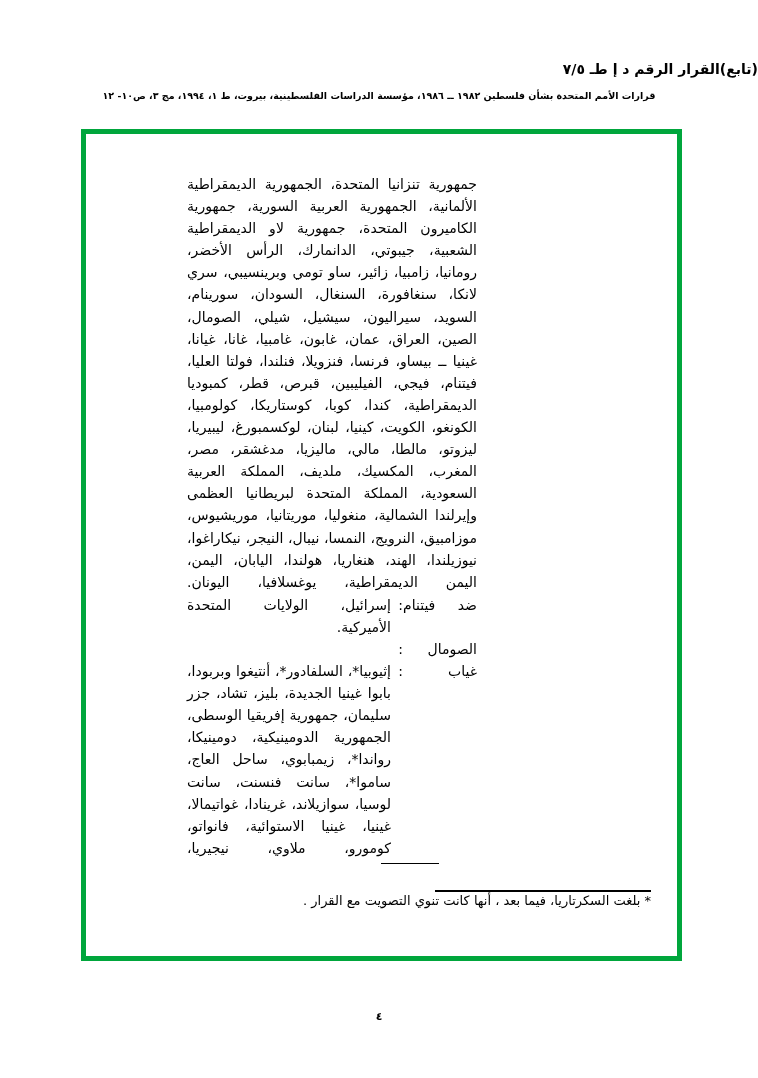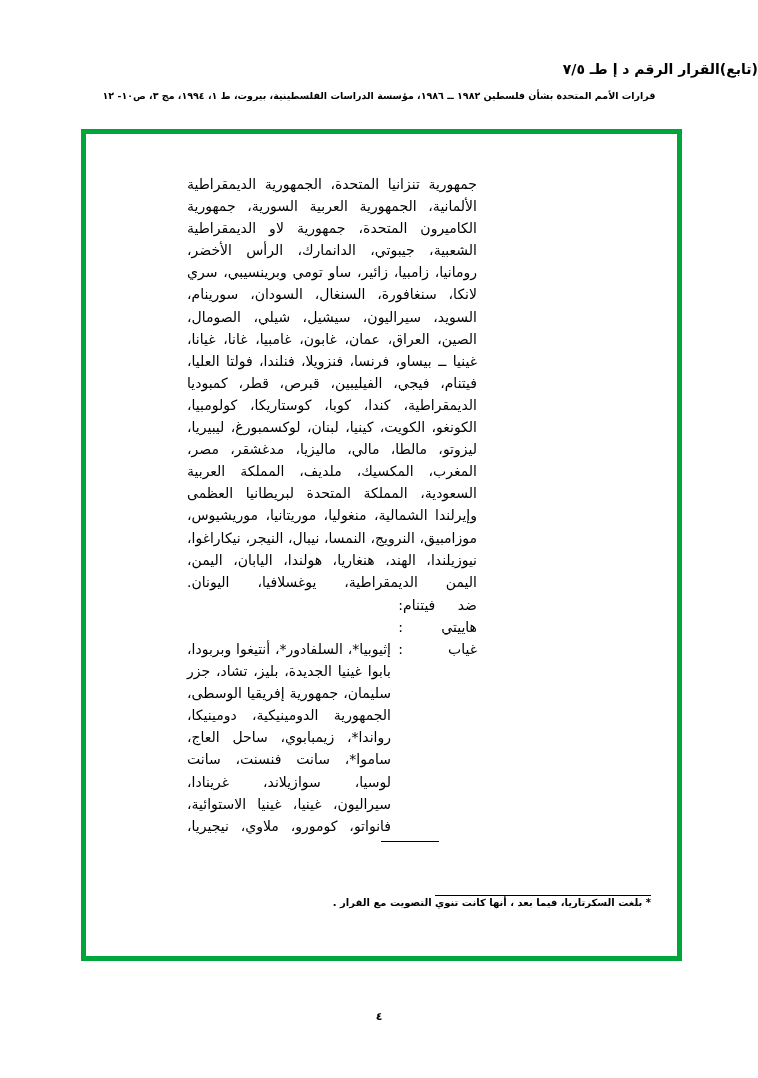--- a/index.html
+++ b/index.html
@@ -131,22 +131,22 @@
   }
   .footnote-rule {
     width: 216px;
     height: 1.4px;
     background: #000;
     margin-right: 0;
     margin-left: auto;
   }
   .footnote-text {
     margin-top: 0;
-    font-size: 10px;
-    font-weight: bold;
+    font-size: 13px;
+    font-weight: normal;
     text-align: right;
     line-height: 1.4;
   }
 
   
   .page-number {
     position: absolute;
     top: 1010px;
     left: 0;
     right: 0;
@@ -172,36 +172,37 @@
       <p class="para">جمهورية تنزانيا المتحدة، الجمهورية الديمقراطية الألمانية، الجمهورية العربية السورية، جمهورية الكاميرون المتحدة، جمهورية لاو الديمقراطية الشعبية، جيبوتي، الدانمارك، الرأس الأخضر، رومانيا، زامبيا، زائير، ساو تومي وبرينسيبي، سري لانكا، سنغافورة، السنغال، السودان، سورينام، السويد، سيراليون، سيشيل، شيلي، الصومال، الصين، العراق، عمان، غابون، غامبيا، غانا، غيانا، غينيا ــ بيساو، فرنسا، فنزويلا، فنلندا، فولتا العليا، فيتنام، فيجي، الفيليبين، قبرص، قطر، كمبوديا الديمقراطية، كندا، كوبا، كوستاريكا، كولومبيا، الكونغو، الكويت، كينيا، لبنان، لوكسمبورغ، ليبيريا، ليزوتو، مالطا، مالي، ماليزيا، مدغشقر، مصر، المغرب، المكسيك، ملديف، المملكة العربية السعودية، المملكة المتحدة لبريطانيا العظمى وإيرلندا الشمالية، منغوليا، موريتانيا، موريشيوس، موزامبيق، النرويج، النمسا، نيبال، النيجر، نيكاراغوا، نيوزيلندا، الهند، هنغاريا، هولندا، اليابان، اليمن، اليمن الديمقراطية، يوغسلافيا، اليونان.</p>
 
       <div class="vote-block">
 
         <div class="vote-row">
           <div class="vote-label">
             <span>ضد</span>
             <span>فيتنام</span>
           </div>
           <div class="vote-colon">:</div>
+          <div class="vote-value">إسرائيل، الولايات المتحدة الأميركية.</div>
         </div>
 
         <div class="vote-row">
           <div class="vote-label">
-            <span>هاييتي</span>
+            <span>الصومال</span>
           </div>
           <div class="vote-colon">:</div>
         </div>
 
         <div class="vote-row">
           <div class="vote-label">
             <span>غياب</span>
           </div>
           <div class="vote-colon">:</div>
           <div class="vote-value justified">
-            <span>إثيوبيا*، السلفادور*، أنتيغوا وبربودا، بابوا غينيا الجديدة، بليز، تشاد، جزر سليمان، جمهورية إفريقيا الوسطى، الجمهورية الدومينيكية، دومينيكا، رواندا*، زيمبابوي، ساحل العاج، ساموا*، سانت فنسنت، سانت لوسيا، سوازيلاند، غرينادا، سيراليون، غينيا، غينيا الاستوائية، فانواتو، كومورو، ملاوي، نيجيريا،</span>
+            <span>إثيوبيا*، السلفادور*، أنتيغوا وبربودا، بابوا غينيا الجديدة، بليز، تشاد، جزر سليمان، جمهورية إفريقيا الوسطى، الجمهورية الدومينيكية، دومينيكا، رواندا*، زيمبابوي، ساحل العاج، ساموا*، سانت فنسنت، سانت لوسيا، سوازيلاند، غرينادا، غواتيمالا، غينيا، غينيا الاستوائية، فانواتو، كومورو، ملاوي، نيجيريا،</span>
           </div>
         </div>
 
         <div class="short-rule"></div>
       </div>
     </div>
 
     <div class="footnote-wrap">
       <div class="footnote-rule"></div>
       <div class="footnote-text">* بلغت السكرتاريا، فيما بعد ، أنها كانت تنوي التصويت مع القرار .</div>

